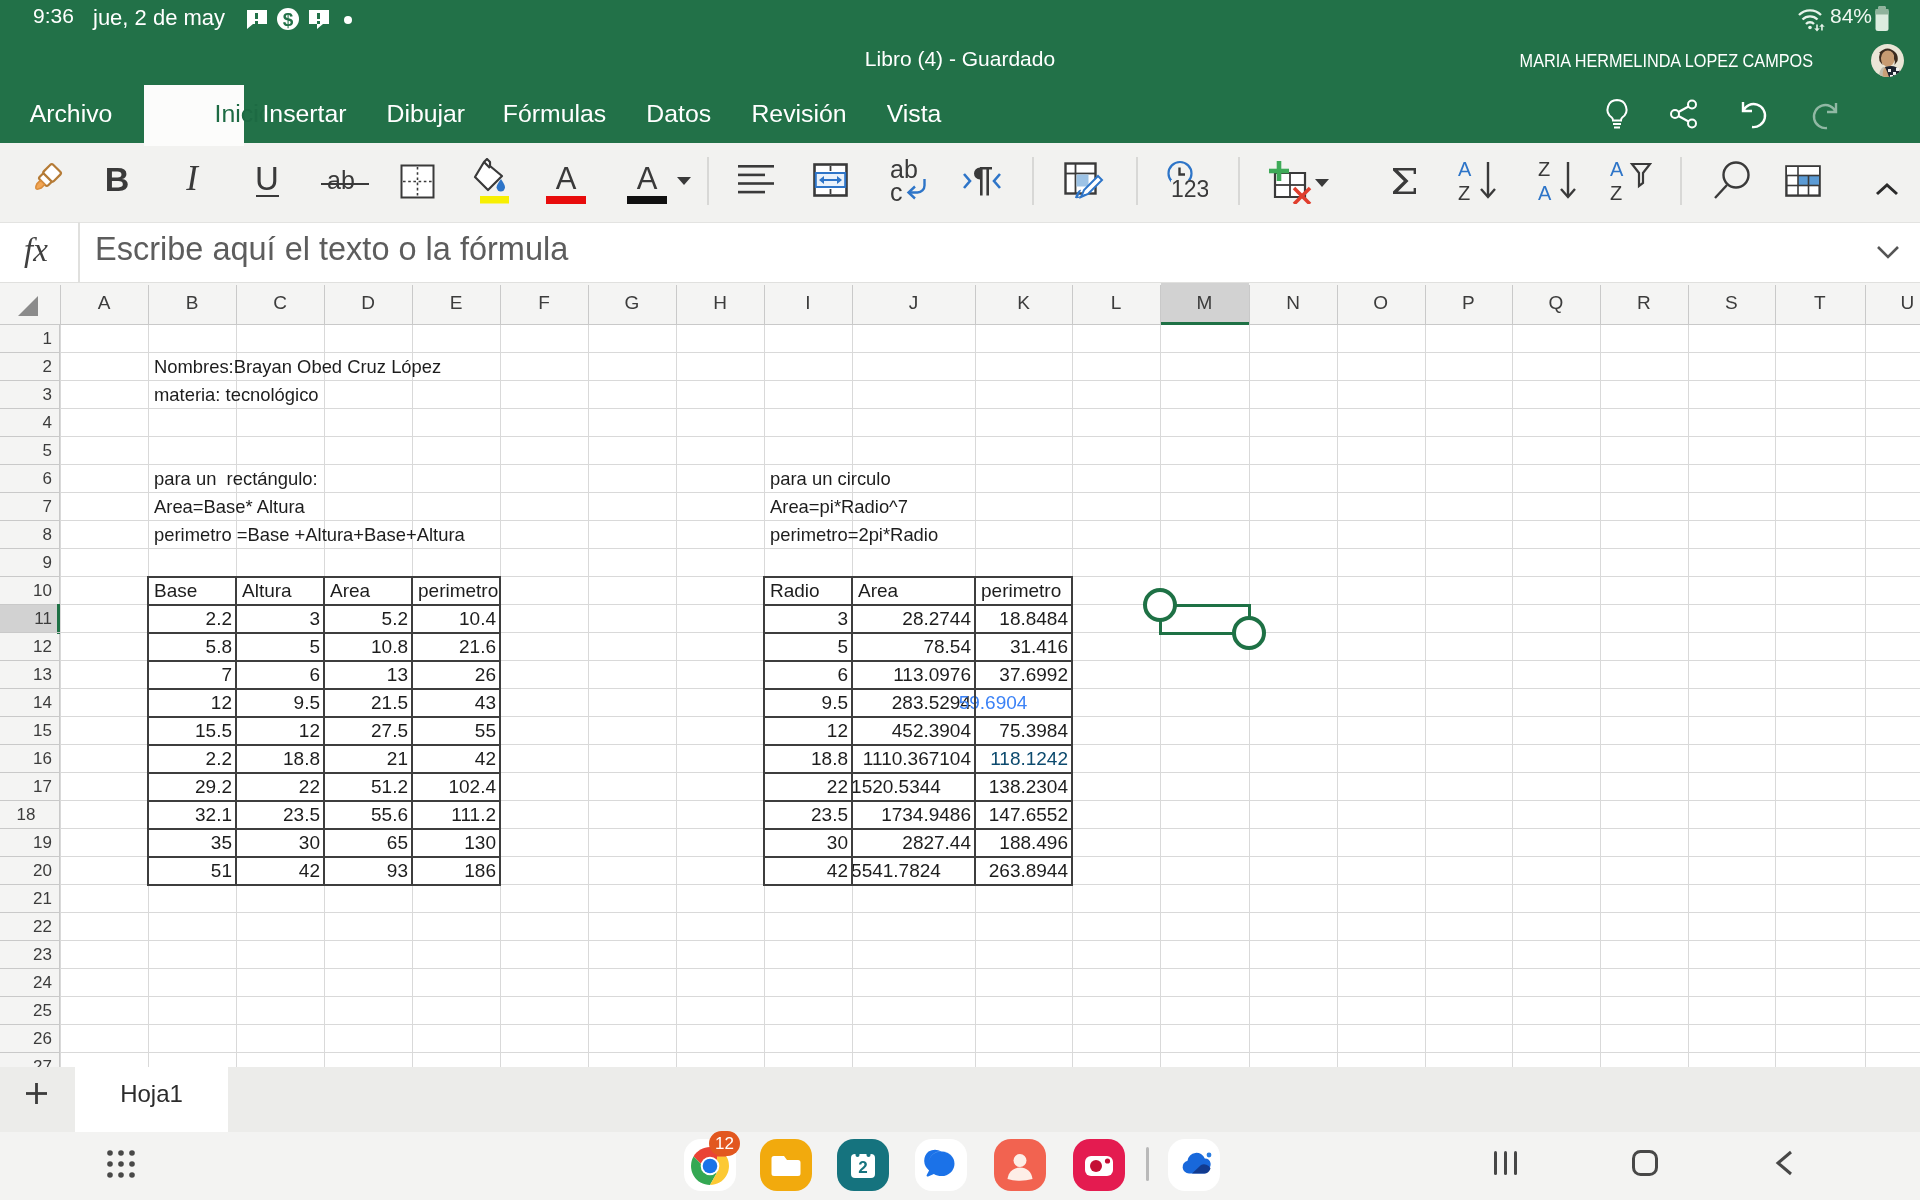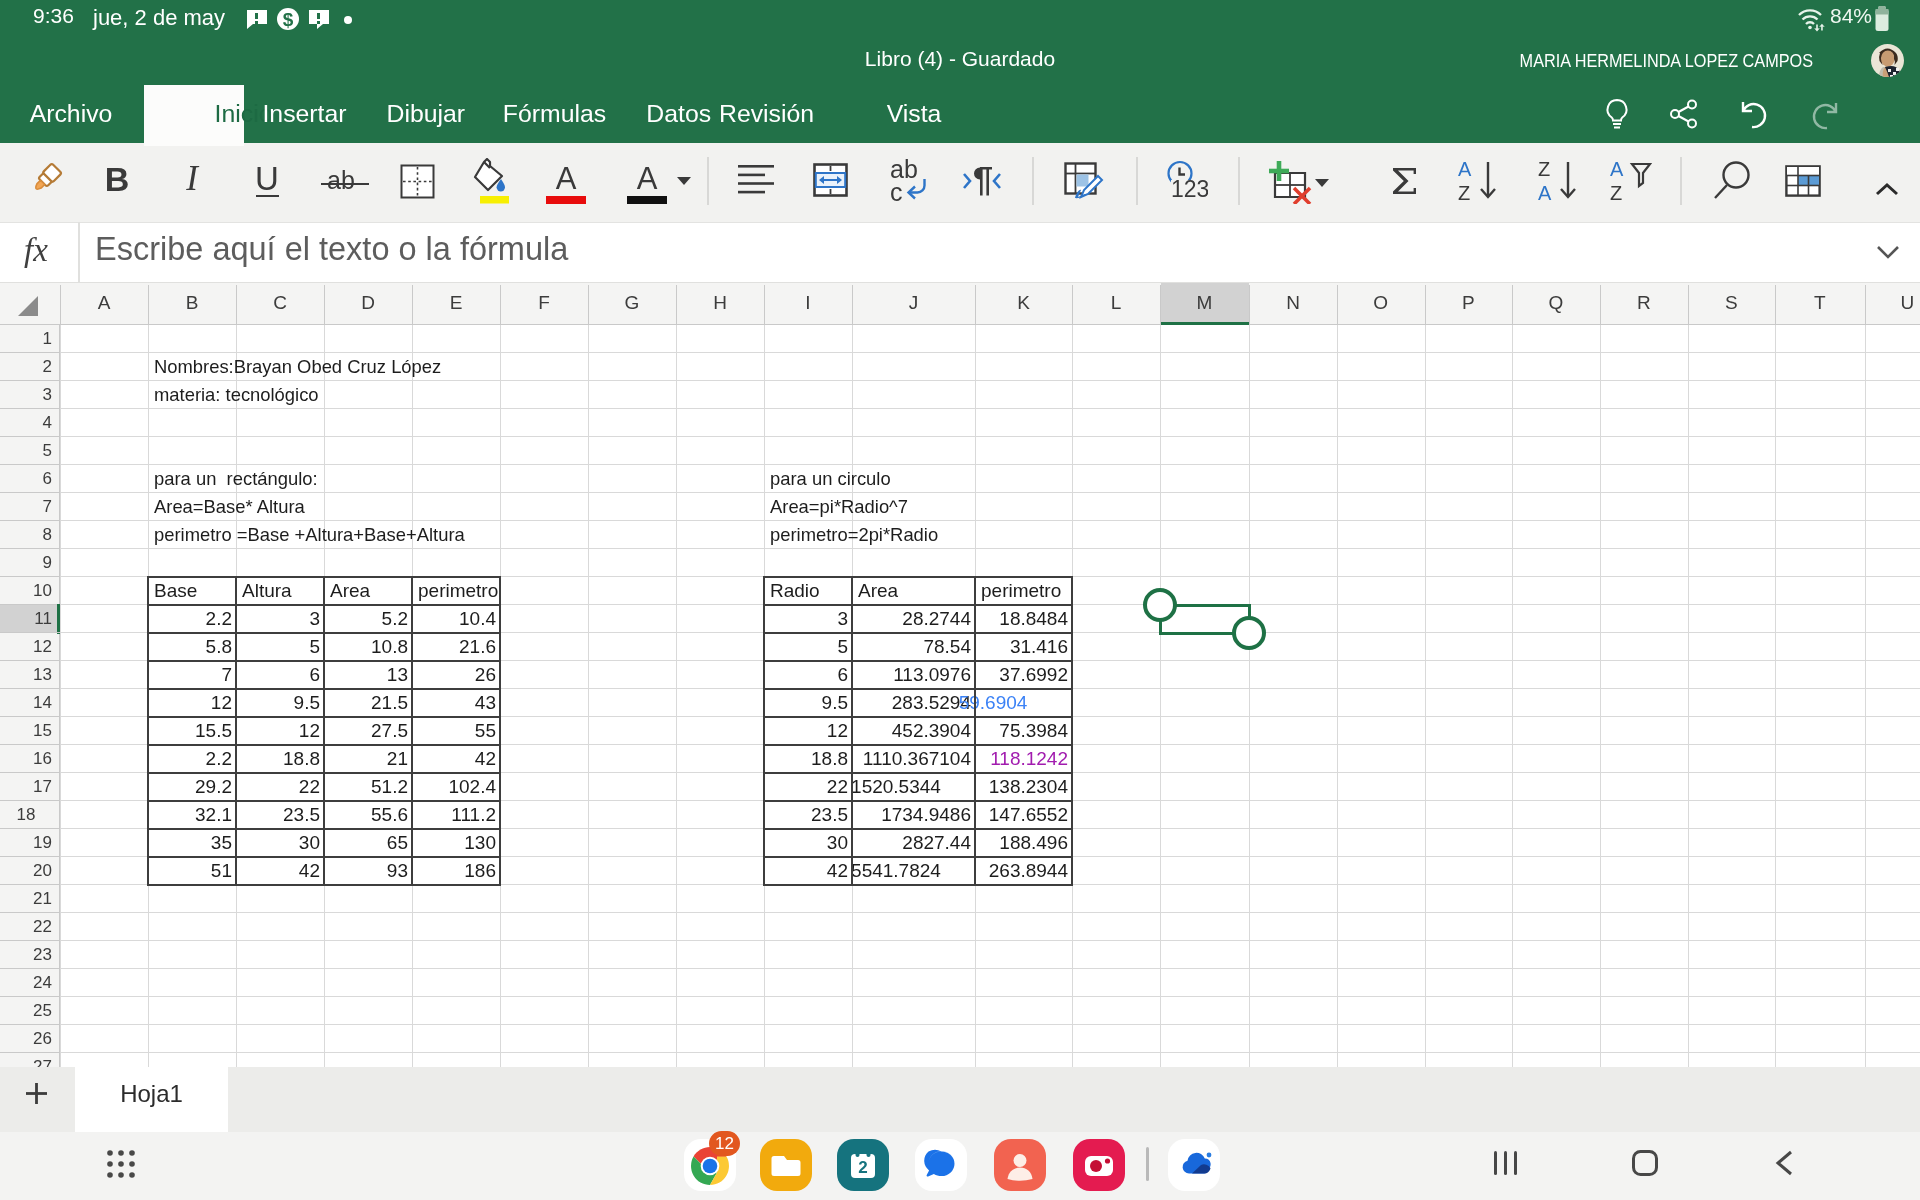--- a/index.html
+++ b/index.html
@@ -67,21 +67,21 @@
 <path d="M14 23 q-3 4 -2 10 l-4 0 q0-7 4-10 z" fill="#c0bcae"></path>
     </g>
   </svg>
 <div class="ab" style="left:143.5px;top:85px;width:100px;height:58px;background:#fcfcfb"></div>
 <div class="ab" style="left:-9px;top:100px;width:160px;text-align:center;font-size:24.8px;color:#fff;">Archivo</div>
 <div class="ab" style="left:112.5px;top:100px;width:160px;text-align:right;font-size:24.8px;color:#1d6a43;">Inicio</div>
 <div class="ab" style="left:224.5px;top:100px;width:160px;text-align:center;font-size:24.8px;color:#fff;">Insertar</div>
 <div class="ab" style="left:345.75px;top:100px;width:160px;text-align:center;font-size:24.8px;color:#fff;">Dibujar</div>
 <div class="ab" style="left:474.5px;top:100px;width:160px;text-align:center;font-size:24.8px;color:#fff;">Fórmulas</div>
 <div class="ab" style="left:598.75px;top:100px;width:160px;text-align:center;font-size:24.8px;color:#fff;">Datos</div>
-<div class="ab" style="left:719px;top:100px;width:160px;font-size:24.8px;color:#fff;">Revisión</div>
+<div class="ab" style="left:719px;top:100px;width:160px;text-align:center;font-size:24.8px;color:#fff;">Revisión</div>
 <div class="ab" style="left:834px;top:100px;width:160px;text-align:center;font-size:24.8px;color:#fff;">Vista</div>
 <svg class="ab" style="left:1603px;top:98px" width="28" height="32" viewBox="0 0 28 32">
 <g fill="none" stroke="#fff" stroke-width="2">
 <path d="M14 2 a9.5 9.5 0 0 1 5.5 17.2 c-1.3 1-1.5 2-1.5 3.3 h-8 c0-1.3-.2-2.3-1.5-3.3 A9.5 9.5 0 0 1 14 2 z"></path>
 <line x1="10" y1="26" x2="18" y2="26"></line>
       <line x1="11" y1="29.5" x2="17" y2="29.5"></line>
     </g>
   </svg>
 <svg class="ab" style="left:1669px;top:99px" width="30" height="30" viewBox="0 0 30 30">
 <g fill="none" stroke="#fff" stroke-width="2">
@@ -476,21 +476,21 @@
 <div class="ab" style="left:821px;top:664.0px;width:150px;text-align:right;font-size:19px;color:#1d1d1d;white-space:pre">113.0976</div>
 <div class="ab" style="left:918px;top:664.0px;width:150px;text-align:right;font-size:19px;color:#1d1d1d;white-space:pre">37.6992</div>
 <div class="ab" style="left:698px;top:692.0px;width:150px;text-align:right;font-size:19px;color:#1d1d1d;white-space:pre">9.5</div>
 <div class="ab" style="left:821px;top:692.0px;width:150px;text-align:right;font-size:19px;color:#1d1d1d;white-space:pre">283.5294</div>
 <div class="ab" style="left:918px;top:692.0px;width:150px;text-align:center;font-size:19px;color:#3b82f6;white-space:pre">59.6904</div>
 <div class="ab" style="left:698px;top:720.0px;width:150px;text-align:right;font-size:19px;color:#1d1d1d;white-space:pre">12</div>
 <div class="ab" style="left:821px;top:720.0px;width:150px;text-align:right;font-size:19px;color:#1d1d1d;white-space:pre">452.3904</div>
 <div class="ab" style="left:918px;top:720.0px;width:150px;text-align:right;font-size:19px;color:#1d1d1d;white-space:pre">75.3984</div>
 <div class="ab" style="left:698px;top:748.0px;width:150px;text-align:right;font-size:19px;color:#1d1d1d;white-space:pre">18.8</div>
 <div class="ab" style="left:821px;top:748.0px;width:150px;text-align:right;font-size:19px;color:#1d1d1d;white-space:pre">1110.367104</div>
-<div class="ab" style="left:918px;top:748.0px;width:150px;text-align:right;font-size:19px;color:#a21caf;white-space:pre">118.1242</div>
+<div class="ab" style="left:918px;top:748.0px;width:150px;text-align:right;font-size:19px;color:#0c4a6e;white-space:pre">118.1242</div>
 <div class="ab" style="left:698px;top:776.0px;width:150px;text-align:right;font-size:19px;color:#1d1d1d;white-space:pre">22</div>
 <div class="ab" style="left:821px;top:776.0px;width:150px;text-align:center;font-size:19px;color:#1d1d1d;white-space:pre">1520.5344</div>
 <div class="ab" style="left:918px;top:776.0px;width:150px;text-align:right;font-size:19px;color:#1d1d1d;white-space:pre">138.2304</div>
 <div class="ab" style="left:698px;top:804.0px;width:150px;text-align:right;font-size:19px;color:#1d1d1d;white-space:pre">23.5</div>
 <div class="ab" style="left:821px;top:804.0px;width:150px;text-align:right;font-size:19px;color:#1d1d1d;white-space:pre">1734.9486</div>
 <div class="ab" style="left:918px;top:804.0px;width:150px;text-align:right;font-size:19px;color:#1d1d1d;white-space:pre">147.6552</div>
 <div class="ab" style="left:698px;top:832.0px;width:150px;text-align:right;font-size:19px;color:#1d1d1d;white-space:pre">30</div>
 <div class="ab" style="left:821px;top:832.0px;width:150px;text-align:right;font-size:19px;color:#1d1d1d;white-space:pre">2827.44</div>
 <div class="ab" style="left:918px;top:832.0px;width:150px;text-align:right;font-size:19px;color:#1d1d1d;white-space:pre">188.496</div>
 <div class="ab" style="left:698px;top:860.0px;width:150px;text-align:right;font-size:19px;color:#1d1d1d;white-space:pre">42</div>

